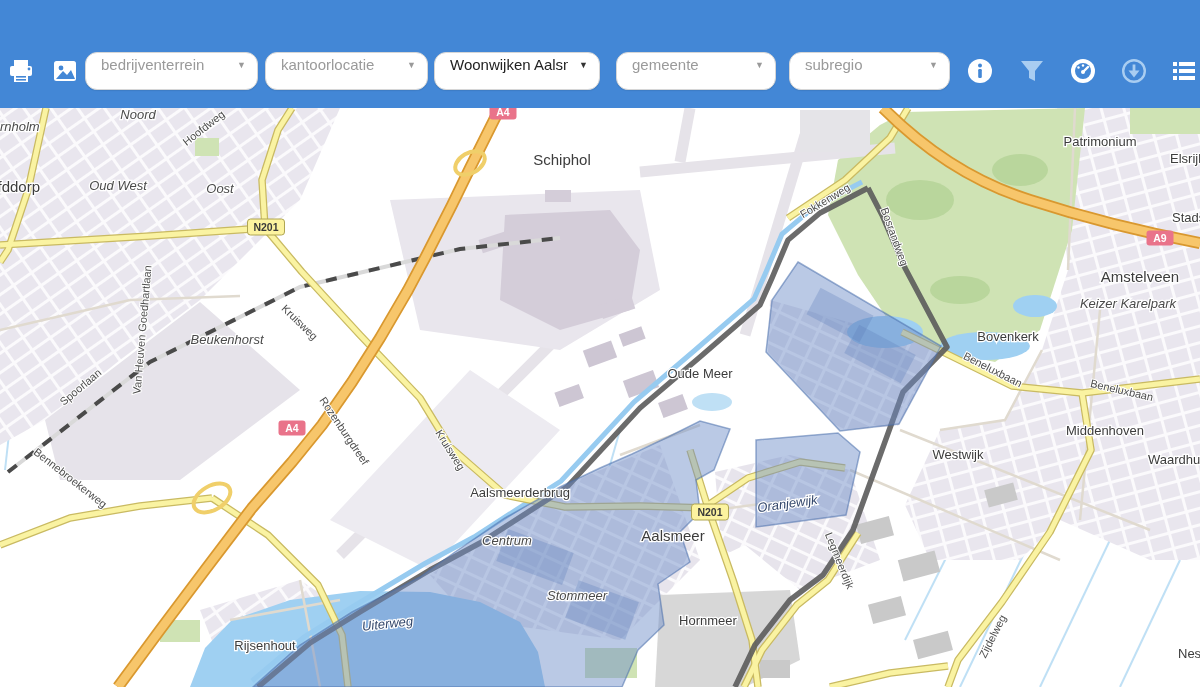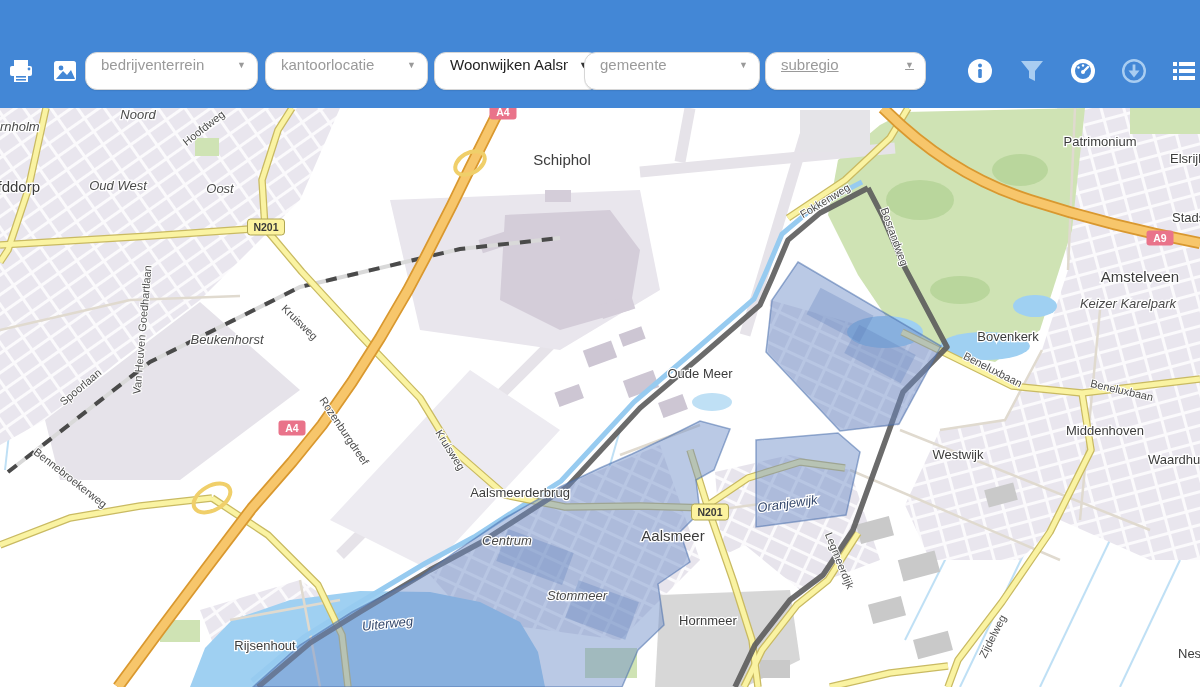--- a/index.html
+++ b/index.html
@@ -10,22 +10,22 @@
   .dd{position:absolute;top:0;height:38px;background:#fff;border:1px solid #d6d6d6;border-radius:12px;
       display:flex;align-items:center;justify-content:space-between;box-sizing:border-box;
       padding:0 11px 13px 15px;font-size:15px;color:#9a9a9a;cursor:pointer;box-shadow:0 1px 1px rgba(0,0,0,0.08);}
   .dd .lab{white-space:nowrap;overflow:hidden;}
   .dd .caret{font-size:9px;color:#9a9a9a;margin-left:8px;flex:0 0 auto;}
   .dd.active{color:#222;}
   .dd.active .caret{color:#333;}
   #dd1{left:85px;width:173px;} #dd1 .lab{max-width:122px;}
   #dd2{left:265px;width:163px;justify-content:space-between;}
   #dd3{left:434px;width:166px;} #dd3 .lab{max-width:118px;}
-  #dd4{left:584px;width:176px;}
-  #dd5{left:765px;width:161px;text-decoration:underline;}
+  #dd4{left:616px;width:160px;}
+  #dd5{left:789px;width:161px;}
   .map{position:absolute;top:108px;left:0;width:1200px;height:579px;}
   svg text{font-family:"Liberation Sans",sans-serif;}
   .lbl{paint-order:stroke;stroke:#ffffff;stroke-width:2.5px;fill:#3c3c3c;font-size:13px;}
   .town-lg{font-size:15px;}
   .town{font-size:13px;}
   .hood{font-style:italic;fill:#4a4a4a;}
   .hood-blue{font-style:italic;fill:#33476b;}
   .street{font-size:11px;fill:#4d4d4d;stroke-width:2px;}
   .badge-txt{font-size:10.5px;font-weight:bold;}
 </style>

